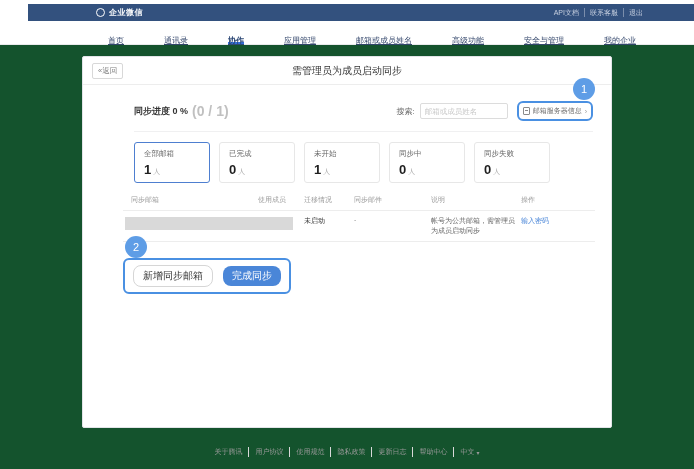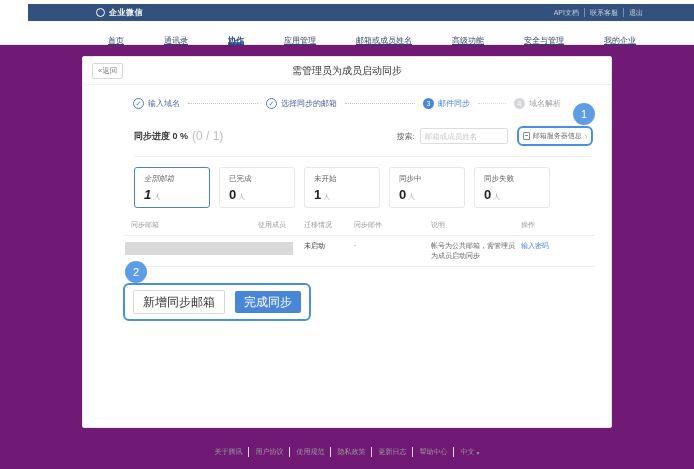--- a/index.html
+++ b/index.html
@@ -19,21 +19,21 @@
   .topbar-link + .topbar-link { border-left:1px solid rgba(255,255,255,.35); }
 
   
   .navbar { position:absolute; top:21px; left:0; right:0; height:24px; background:#fff;
             display:flex; align-items:stretch; gap:40px; padding-left:108px; font-size:8px;
             color:#33466b; border-bottom:1px solid #e9eaec; }
   .nav-tab { display:flex; align-items:center; cursor:pointer; border-bottom:2px solid transparent; padding-top:18px;text-decoration:underline; }
   .nav-tab.active { border-bottom-color:#3370dd; color:#2f4a77; font-weight:bold; }
 
   
-  .content { position:absolute; top:45px; left:0; right:0; bottom:0; background:#701a75; }
+  .content { position:absolute; top:45px; left:0; right:0; bottom:0; background:#14532d; }
 
   .card { width:530px; height:372px; margin:11px auto 0; background:#fff;
           border:1px solid #e2e4e8; border-radius:2px; position:relative; }
   .card-header { height:28px; border-bottom:1px solid #ededed; position:relative; }
   .back-btn { position:absolute; left:9px; top:6px; font-size:7.5px; color:#808080;
               border:1px solid #d8d8d8; border-radius:2px; padding:3px 5px; background:#fff;
               cursor:pointer; line-height:1; }
   .card-title { text-align:center; line-height:28px; font-size:10px; color:#333; }
 
   
@@ -50,21 +50,21 @@
   .step.pending .step-label { color:#9a9da3; }
   .step-sep { border-top:1px dotted #b7c6e0; width:70px; margin:0 8px; height:0; }
   .step-sep.gray { border-color:#d8dadd; width:28px; }
 
   .card-body { padding:0 18px; }
 
   
   .progress-row { margin:16px 0 0 33px; padding-bottom:10px; border-bottom:1px solid #f0f0f1;
                   display:flex; align-items:center; }
   .progress-title { font-size:9px; font-weight:bold; color:#333; }
-  .progress-count { font-size:12px; color:#c0c0c0; margin-left:4px; }
+  .progress-count { font-size:14px; color:#c0c0c0; margin-left:4px;font-weight:bold; }
   .search-group { margin-left:auto; display:flex; align-items:center; gap:5px; }
   .search-label { font-size:8px; color:#666;text-align:center; }
   .search-input { width:88px; height:16px; border:1px solid #dcdcdc; border-radius:2px;
                   font-size:7.5px; padding:2px 4px; color:#333; font-family:inherit; }
   .search-input::placeholder { color:#c8c8c8; }
 
   
   .annot-box { position:relative; border:2px solid #4a90e2; border-radius:6px; }
   .badge { position:absolute; width:22px; height:22px; border-radius:50%; background:#5e9de6;
            color:#fff; font-size:11px; display:flex; align-items:center; justify-content:center;
@@ -78,21 +78,21 @@
   .server-icon { width:7px; height:8px; border:1px solid #8a8a8a; border-radius:1px; position:relative; }
   .server-icon::after { content:""; position:absolute; left:1px; right:1px; top:2px;
                         border-top:1px solid #8a8a8a; }
   .server-label { font-size:7px; color:#6b6b6b; }
   .server-arrow { font-size:7px; color:#9a9a9a; }
 
   
   .stats-row { margin:10px 0 0 33px; display:flex; gap:9px; }
   .stat-card { width:76px; border:1px solid #e7e7e7; border-radius:3px; padding:6px 0 5px 9px;
                background:#fff; cursor:pointer; }
-  .stat-card.selected { border-color:#4e7fd0;font-style:italic; }
+  .stat-card.selected { border-color:#4e7fd0; }
   .stat-label { font-size:7.5px; color:#666; }
   .stat-value-row { margin-top:3px; display:flex; align-items:baseline; gap:2px; }
   .stat-value { font-size:13px; font-weight:bold; color:#1f1f1f; }
   .stat-unit { font-size:7px; color:#aaa; }
 
   
   .sync-table { margin:12px 0 0 22px; width:472px; font-size:7px; }
   .t-head, .t-row { display:grid; grid-template-columns:135px 46px 50px 77px 90px 74px; }
   .t-head { color:#9c9c9c; padding-bottom:5px; border-bottom:1px solid #ededed; }
   .t-head .c1 { padding-left:8px; }
@@ -100,21 +100,21 @@
   .redacted { grid-column:1 / 3; }
   .redact-bar { margin-left:2px; margin-top:1px; width:168px; height:13px; background:#d9d9d9; }
   .cell-status { color:#333; }
   .cell-dash { color:#999; }
   .cell-note { color:#666; line-height:9.5px; padding-right:4px; }
   .cell-action { color:#4a86d8; cursor:pointer; }
 
   
   .actions-row { margin:16px 0 0 22px; display:flex; align-items:center; }
   .annot-actions { display:inline-flex; align-items:center; gap:10px; padding:5px 8px; }
-  .btn { font-size:12px; border-radius:2px; padding:5px 9px; cursor:pointer; line-height:1;
+  .btn { font-size:10px; border-radius:8px; padding:5px 9px; cursor:pointer; line-height:1;
          border:none; font-family:inherit; }
   .btn-add { background:#fff; border:1px solid #d6d6d6; color:#333; }
   .btn-finish { background:#4a86d8; color:#fff; }
   .actions-note { margin-left:10px; font-size:7.5px; color:#9b9b9b; }
 
   
   .footer { position:absolute; left:0; right:0; bottom:12px; display:flex; justify-content:center;
             align-items:center; font-size:7px; color:#999; }
   .footer-link { padding:0 6px; cursor:pointer; }
   .footer-link + .footer-link, .footer-lang { border-left:1px solid #d9d9d9; }
@@ -151,41 +151,20 @@
 
   <div class="content">
 
     <div class="card">
 
       <div class="card-header">
         <button class="back-btn">«返回</button>
         <div class="card-title">需管理员为成员启动同步</div>
       </div>
 
-      <div class="steps">
-        <div class="step done">
-          <span class="step-circle">✓</span>
-          <span class="step-label">输入域名</span>
-        </div>
-        <div class="step-sep"></div>
-        <div class="step done">
-          <span class="step-circle">✓</span>
-          <span class="step-label">选择同步的邮箱</span>
-        </div>
-        <div class="step-sep"></div>
-        <div class="step current">
-          <span class="step-circle">3</span>
-          <span class="step-label">邮件同步</span>
-        </div>
-        <div class="step-sep gray"></div>
-        <div class="step pending">
-          <span class="step-circle">4</span>
-          <span class="step-label">域名解析</span>
-        </div>
-      </div>
 
       <div class="card-body">
 
         <div class="progress-row">
           <span class="progress-title">同步进度 0 %</span>
           <span class="progress-count">(0 / 1)</span>
           <div class="search-group">
             <span class="search-label">搜索:</span>
             <input class="search-input" type="text" placeholder="邮箱或成员姓名" style="">
             <div class="annot-box annot-server">

